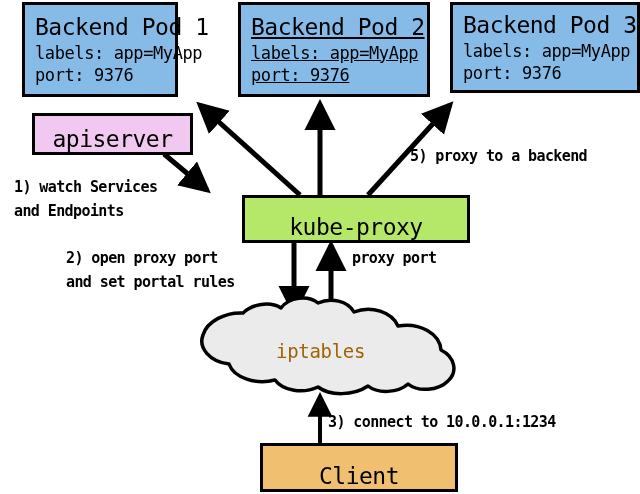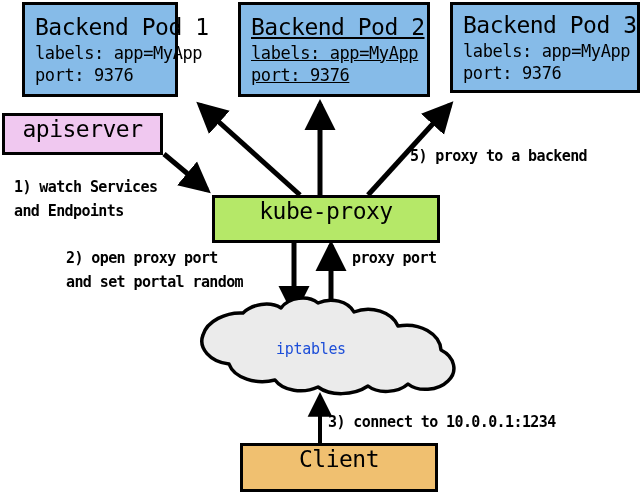--- a/index.html
+++ b/index.html
@@ -37,41 +37,42 @@
   }
   .pod-line {
     font-size: 17px;
     line-height: 22px;
     color: #000;
     white-space: nowrap;
     letter-spacing: -0.4px;
   }
   .center-node {
     align-items: center;
-    justify-content: flex-start;
+    justify-content: flex-end;
+    margin-left: 30px;
   }
   .node-label {
     font-size: 23px;
     color: #000;
     white-space: nowrap;
     letter-spacing: -0.5px;
   }
   .svg-layer {
     position: absolute;
     left: 0;
     top: 0;
     width: 640px;
     height: 494px;
     z-index: 1;
   }
   .cloud-text {
     position: absolute;
     z-index: 2;
-    font-size: 15px;
-    color: #1d4ed8;
+    font-size: 19px;
+    color: #a16207;
     letter-spacing: -0.3px;
     white-space: nowrap;
   }
   .step {
     position: absolute;
     z-index: 4;
     font-family: "DejaVu Sans Mono", "Liberation Mono", monospace;
     font-weight: bold;
     font-size: 15px;
     line-height: 24px;
@@ -143,32 +144,32 @@
   <div class="node center-node" style="left:2px; top:113px; width:161px; height:42px; background:#f0c8f0;">
     <div class="node-label">apiserver</div>
   </div>
 
   <div class="node center-node" style="left:212px; top:195px; width:228px; height:48px; background:#b5e868;">
     <div class="node-label">kube-proxy</div>
   </div>
 
   <div class="cloud-text" style="left:276px; top:340px;">iptables</div>
 
-  <div class="node center-node" style="left:240px; top:443px; width:198px; height:49px; background:#f0c070;">
+  <div class="node center-node" style="left:230px; top:443px; width:198px; height:49px; background:#f0c070;">
     <div class="node-label">Client</div>
   </div>
 
   <div class="step" style="left:14px; top:175px;">
     <div>1) watch Services</div>
     <div>and Endpoints</div>
   </div>
 
   <div class="step" style="left:66px; top:246px;">
     <div>2) open proxy port</div>
-    <div>and set portal random</div>
+    <div>and set portal rules</div>
   </div>
 
   <div class="step" style="left:328px; top:410px;text-align:center;">
     <div>3) connect to 10.0.0.1:1234</div>
   </div>
 
   <div class="step" style="left:352px; top:246px;">
     <div>proxy port</div>
   </div>
 

